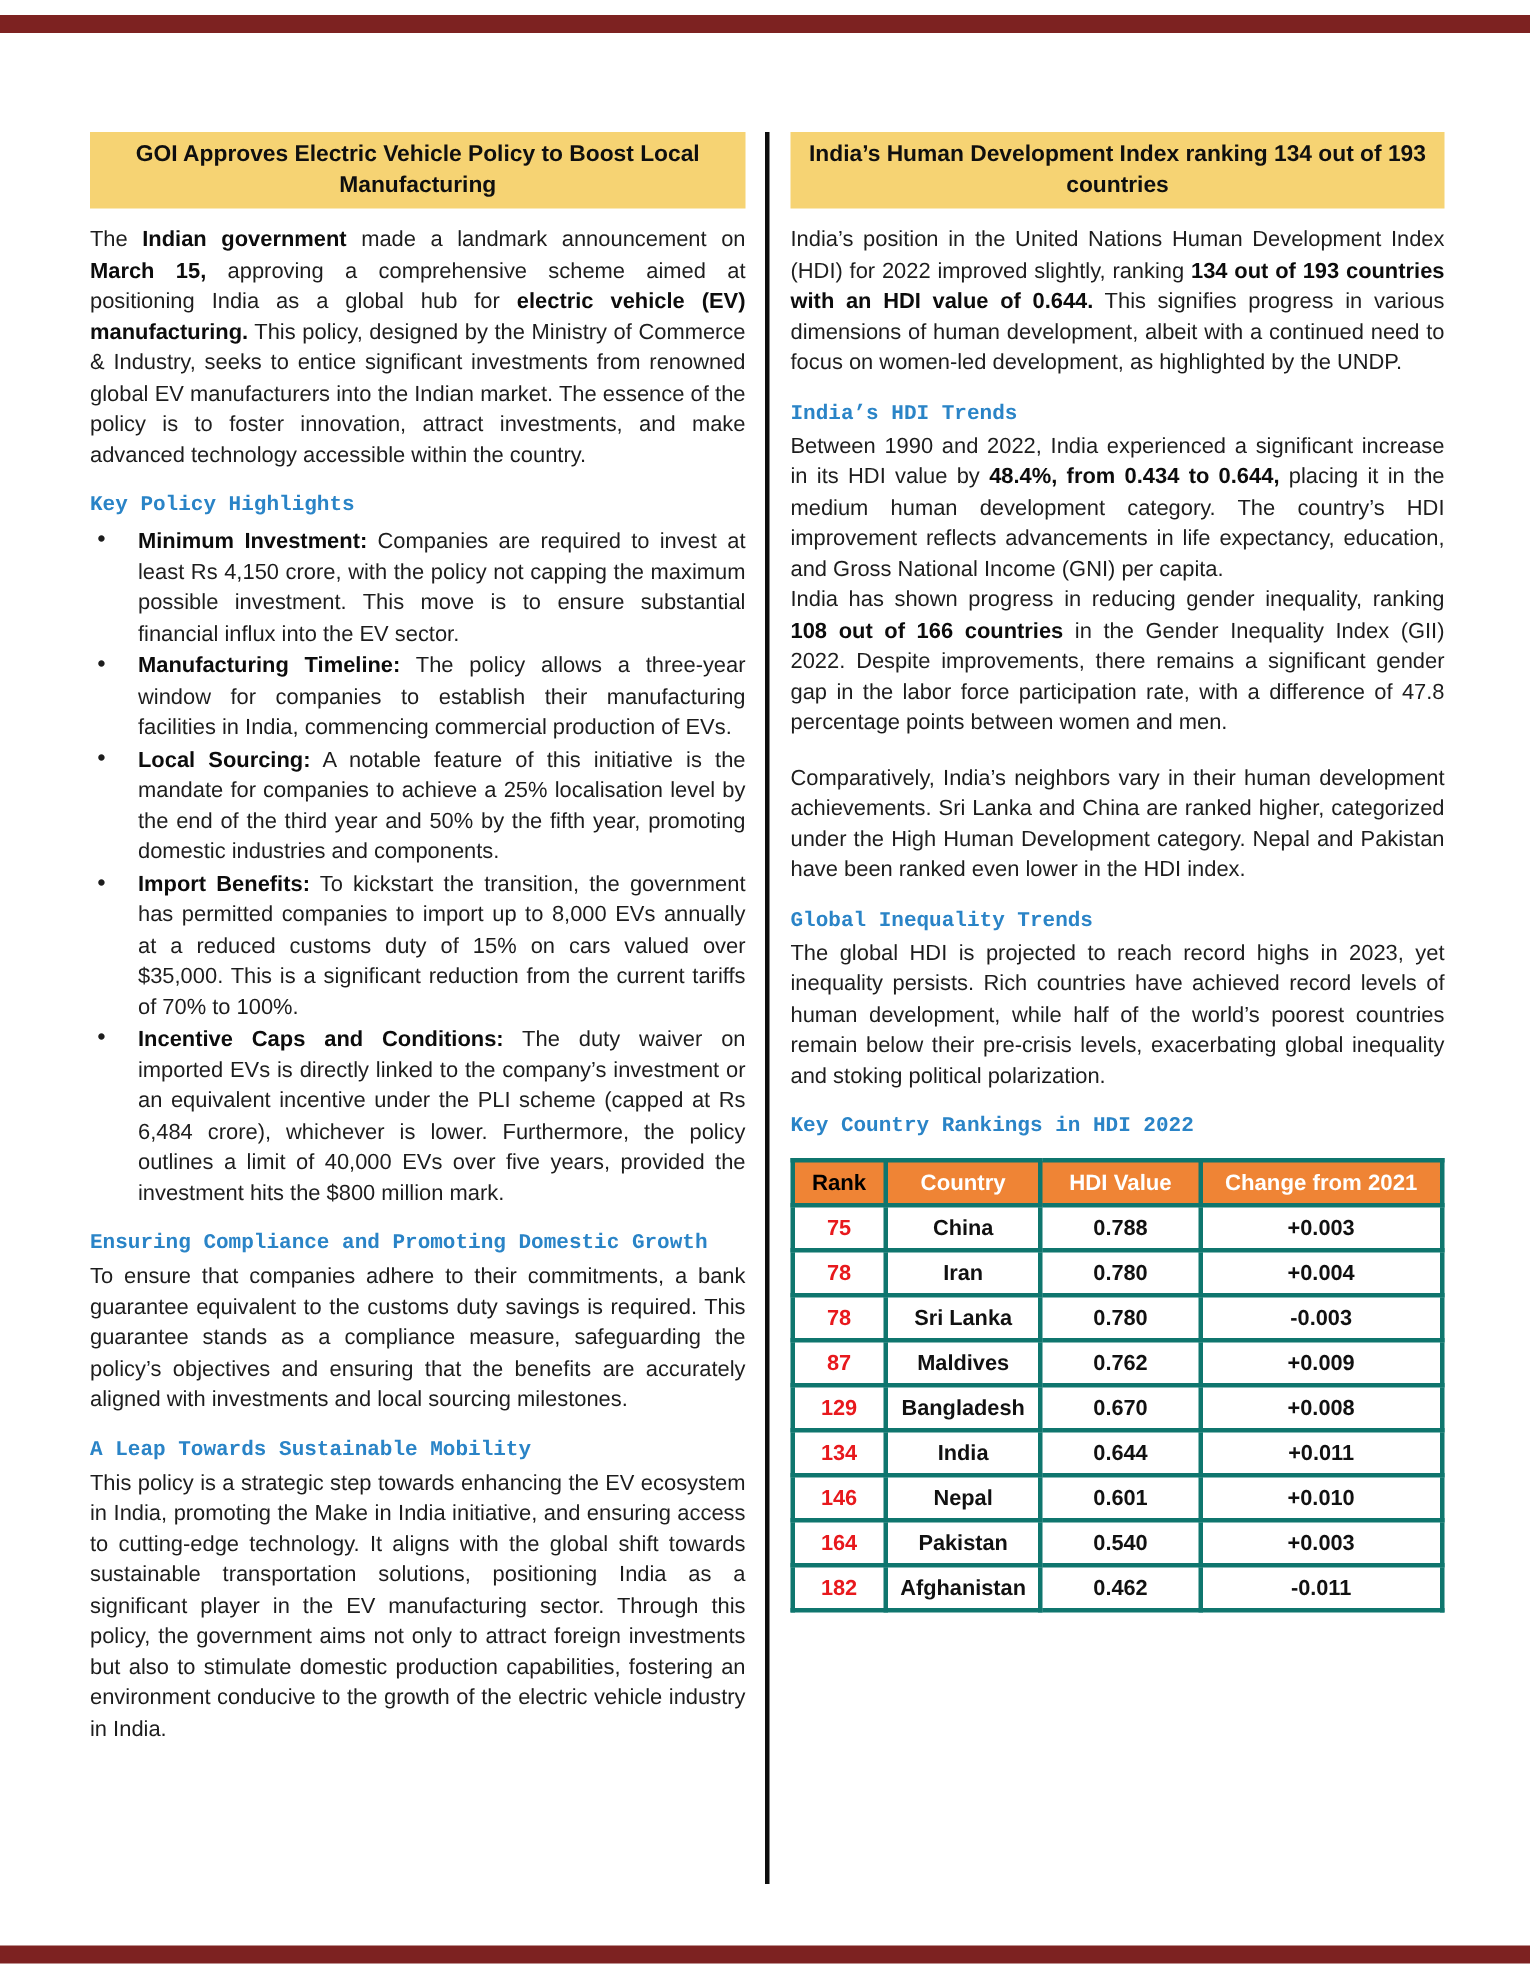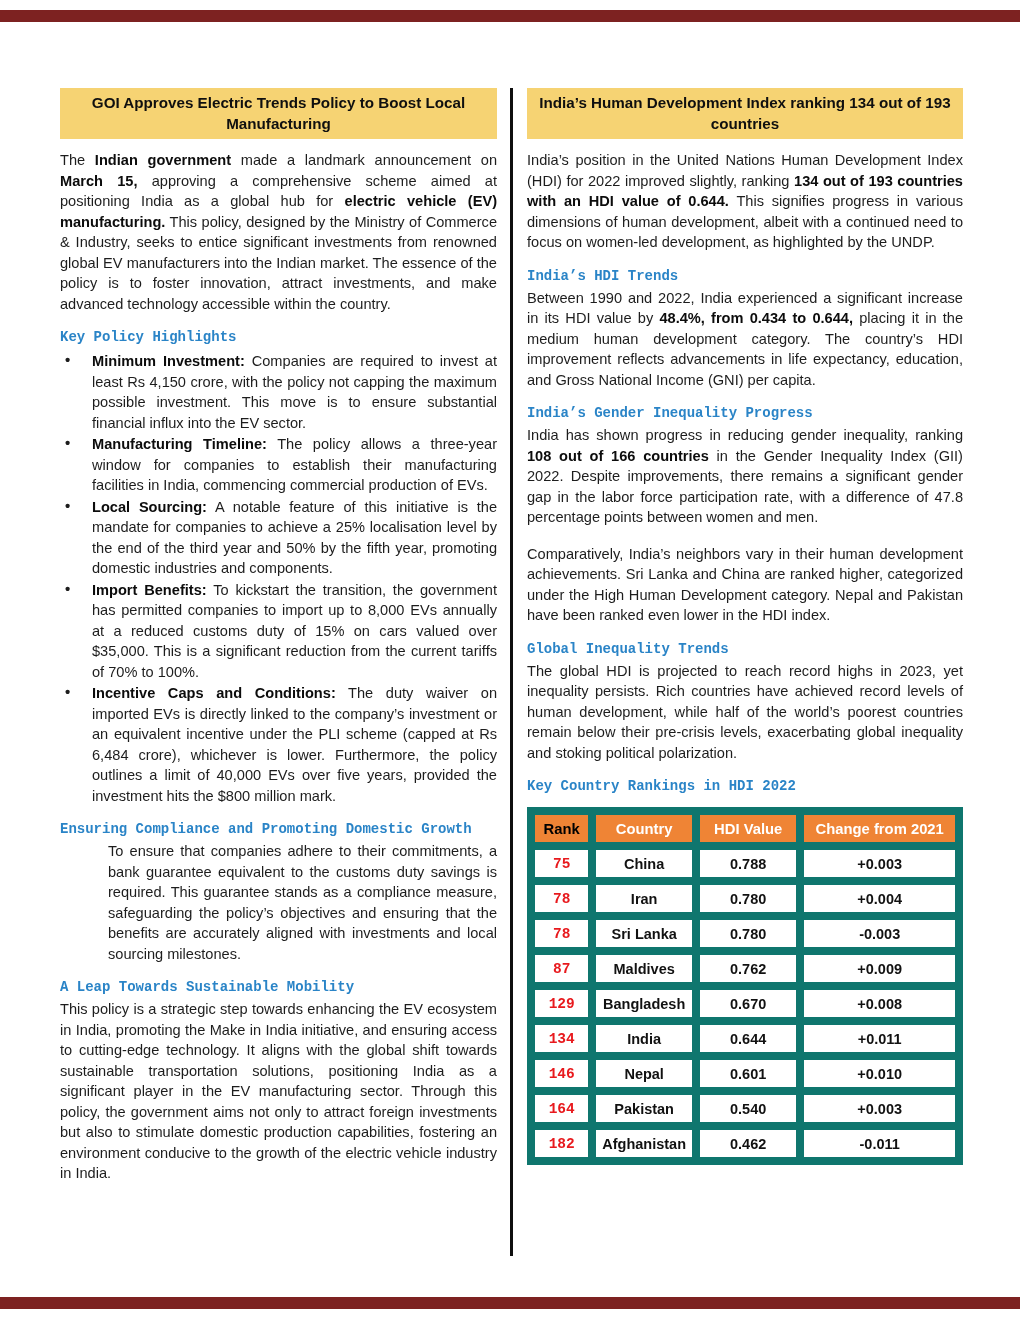--- a/index.html
+++ b/index.html
@@ -41,64 +41,63 @@
     position:relative; padding-left:32px; margin:0 0 1px 0;
     font-size:14.6px; line-height:20.5px; text-align:justify;
   }
   .bullet-dot { position:absolute; left:5px; top:-1px; font-size:15px; font-weight:bold; }
 
   table.hdi {
     width:436px; border-collapse:collapse; margin-top:11px;
     font-size:14.5px; font-weight:bold; color:#111;
   }
   table.hdi th, table.hdi td {
-    border:8px solid #0f766e; text-align:center; padding:2px 2px; height:23px;
+    border:3px solid #0f766e; text-align:center; padding:2px 2px; height:23px;
   }
   table.hdi th { background:var(--orange); color:#ffffff; font-size:14.8px; }
   table.hdi th.rank-h { color:#000000; }
-  table.hdi td.rank { color:var(--red);font-family:Liberation Mono, monospace; }
+  table.hdi td.rank { color:var(--red); }
   col.c-rank{width:62px;} col.c-country{width:104px;} col.c-hdi{width:107px;} col.c-change{width:163px;}
 </style>
 </head>
 <body>
 
 <div class="bar bar-top"></div>
 <div class="bar bar-bottom"></div>
 <div class="divider"></div>
 
 <div class="col col-left">
-  <div class="col-header">GOI Approves Electric Trends Policy to Boost Local Manufacturing</div>
+  <div class="col-header">GOI Approves Electric Vehicle Policy to Boost Local Manufacturing</div>
 
   <p class="body"><span>The </span><span class="b">Indian government</span><span> made a landmark announcement on </span><span class="b">March 15,</span><span> approving a comprehensive scheme aimed at positioning India as a global hub for </span><span class="b">electric vehicle (EV) manufacturing.</span><span> This policy, designed by the Ministry of Commerce &amp; Industry, seeks to entice significant investments from renowned global EV manufacturers into the Indian market. The essence of the policy is to foster innovation, attract investments, and make advanced technology accessible within the country.</span></p>
 
   <h3 class="sec">Key Policy Highlights</h3>
   <ul class="bullets">
     <li><span class="bullet-dot">•</span><span><span class="b">Minimum Investment:</span><span> Companies are required to invest at least Rs 4,150 crore, with the policy not capping the maximum possible investment. This move is to ensure substantial financial influx into the EV sector.</span></span></li>
     <li><span class="bullet-dot">•</span><span><span class="b">Manufacturing Timeline:</span><span> The policy allows a three-year window for companies to establish their manufacturing facilities in India, commencing commercial production of EVs.</span></span></li>
     <li><span class="bullet-dot">•</span><span><span class="b">Local Sourcing:</span><span> A notable feature of this initiative is the mandate for companies to achieve a 25% localisation level by the end of the third year and 50% by the fifth year, promoting domestic industries and components.</span></span></li>
     <li><span class="bullet-dot">•</span><span><span class="b">Import Benefits:</span><span> To kickstart the transition, the government has permitted companies to import up to 8,000 EVs annually at a reduced customs duty of 15% on cars valued over $35,000. This is a significant reduction from the current tariffs of 70% to 100%.</span></span></li>
     <li><span class="bullet-dot">•</span><span><span class="b">Incentive Caps and Conditions:</span><span> The duty waiver on imported EVs is directly linked to the company’s investment or an equivalent incentive under the PLI scheme (capped at Rs 6,484 crore), whichever is lower. Furthermore, the policy outlines a limit of 40,000 EVs over five years, provided the investment hits the $800 million mark.</span></span></li>
   </ul>
 
   <h3 class="sec">Ensuring Compliance and Promoting Domestic Growth</h3>
-  <p class="body" style="margin-top:0;margin-left:48px;"><span>To ensure that companies adhere to their commitments, a bank guarantee equivalent to the customs duty savings is required. This guarantee stands as a compliance measure, safeguarding the policy’s objectives and ensuring that the benefits are accurately aligned with investments and local sourcing milestones.</span></p>
+  <p class="body" style="margin-top:0;"><span>To ensure that companies adhere to their commitments, a bank guarantee equivalent to the customs duty savings is required. This guarantee stands as a compliance measure, safeguarding the policy’s objectives and ensuring that the benefits are accurately aligned with investments and local sourcing milestones.</span></p>
 
   <h3 class="sec">A Leap Towards Sustainable Mobility</h3>
   <p class="body" style="margin-top:0;"><span>This policy is a strategic step towards enhancing the EV ecosystem in India, promoting the Make in India initiative, and ensuring access to cutting-edge technology. It aligns with the global shift towards sustainable transportation solutions, positioning India as a significant player in the EV manufacturing sector. Through this policy, the government aims not only to attract foreign investments but also to stimulate domestic production capabilities, fostering an environment conducive to the growth of the electric vehicle industry in India.</span></p>
 </div>
 
 <div class="col col-right">
   <div class="col-header">India’s Human Development Index ranking 134 out of 193 countries</div>
 
   <p class="body"><span>India’s position in the United Nations Human Development Index (HDI) for 2022 improved slightly, ranking </span><span class="b">134 out of 193 countries with an HDI value of 0.644.</span><span> This signifies progress in various dimensions of human development, albeit with a continued need to focus on women-led development, as highlighted by the UNDP.</span></p>
 
   <h3 class="sec">India’s HDI Trends</h3>
   <p class="body" style="margin-top:0;"><span>Between 1990 and 2022, India experienced a significant increase in its HDI value by </span><span class="b">48.4%, from 0.434 to 0.644,</span><span> placing it in the medium human development category. The country’s HDI improvement reflects advancements in life expectancy, education, and Gross National Income (GNI) per capita.</span></p>
 
-  <h3 class="sec">India’s Gender Inequality Progress</h3>
   <p class="body" style="margin-top:0;"><span>India has shown progress in reducing gender inequality, ranking </span><span class="b">108 out of 166 countries</span><span> in the Gender Inequality Index (GII) 2022. Despite improvements, there remains a significant gender gap in the labor force participation rate, with a difference of 47.8 percentage points between women and men.</span></p>
 
   <p class="body" style="margin-top:16px;"><span>Comparatively, India’s neighbors vary in their human development achievements. Sri Lanka and China are ranked higher, categorized under the High Human Development category. Nepal and Pakistan have been ranked even lower in the HDI index.</span></p>
 
   <h3 class="sec">Global Inequality Trends</h3>
   <p class="body" style="margin-top:0;"><span>The global HDI is projected to reach record highs in 2023, yet inequality persists. Rich countries have achieved record levels of human development, while half of the world’s poorest countries remain below their pre-crisis levels, exacerbating global inequality and stoking political polarization.</span></p>
 
   <h3 class="sec">Key Country Rankings in HDI 2022</h3>
 
   <table class="hdi">

